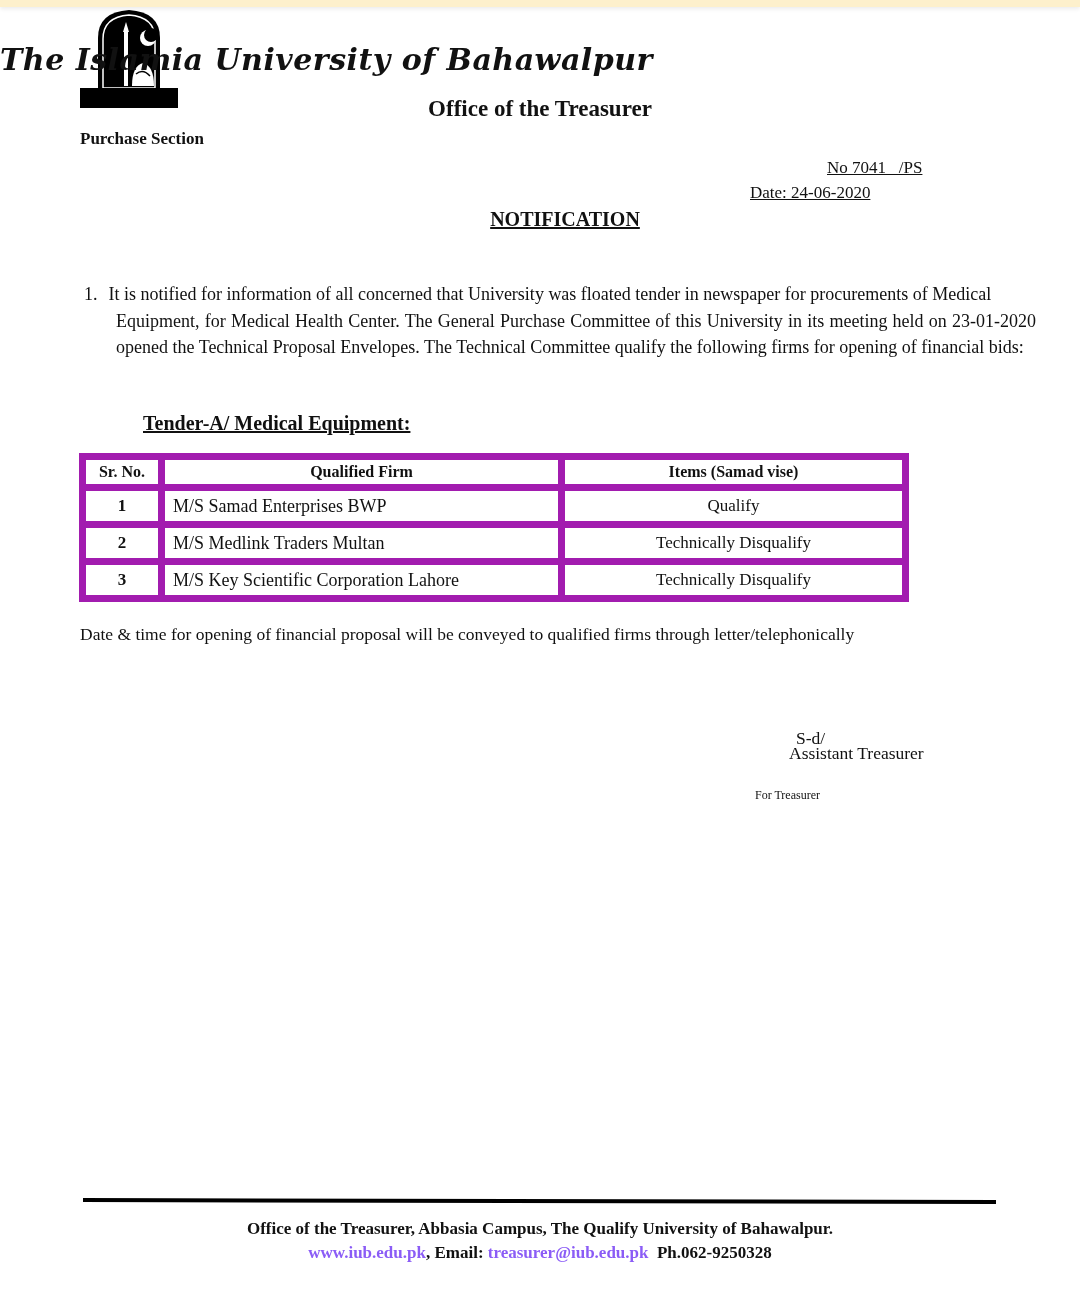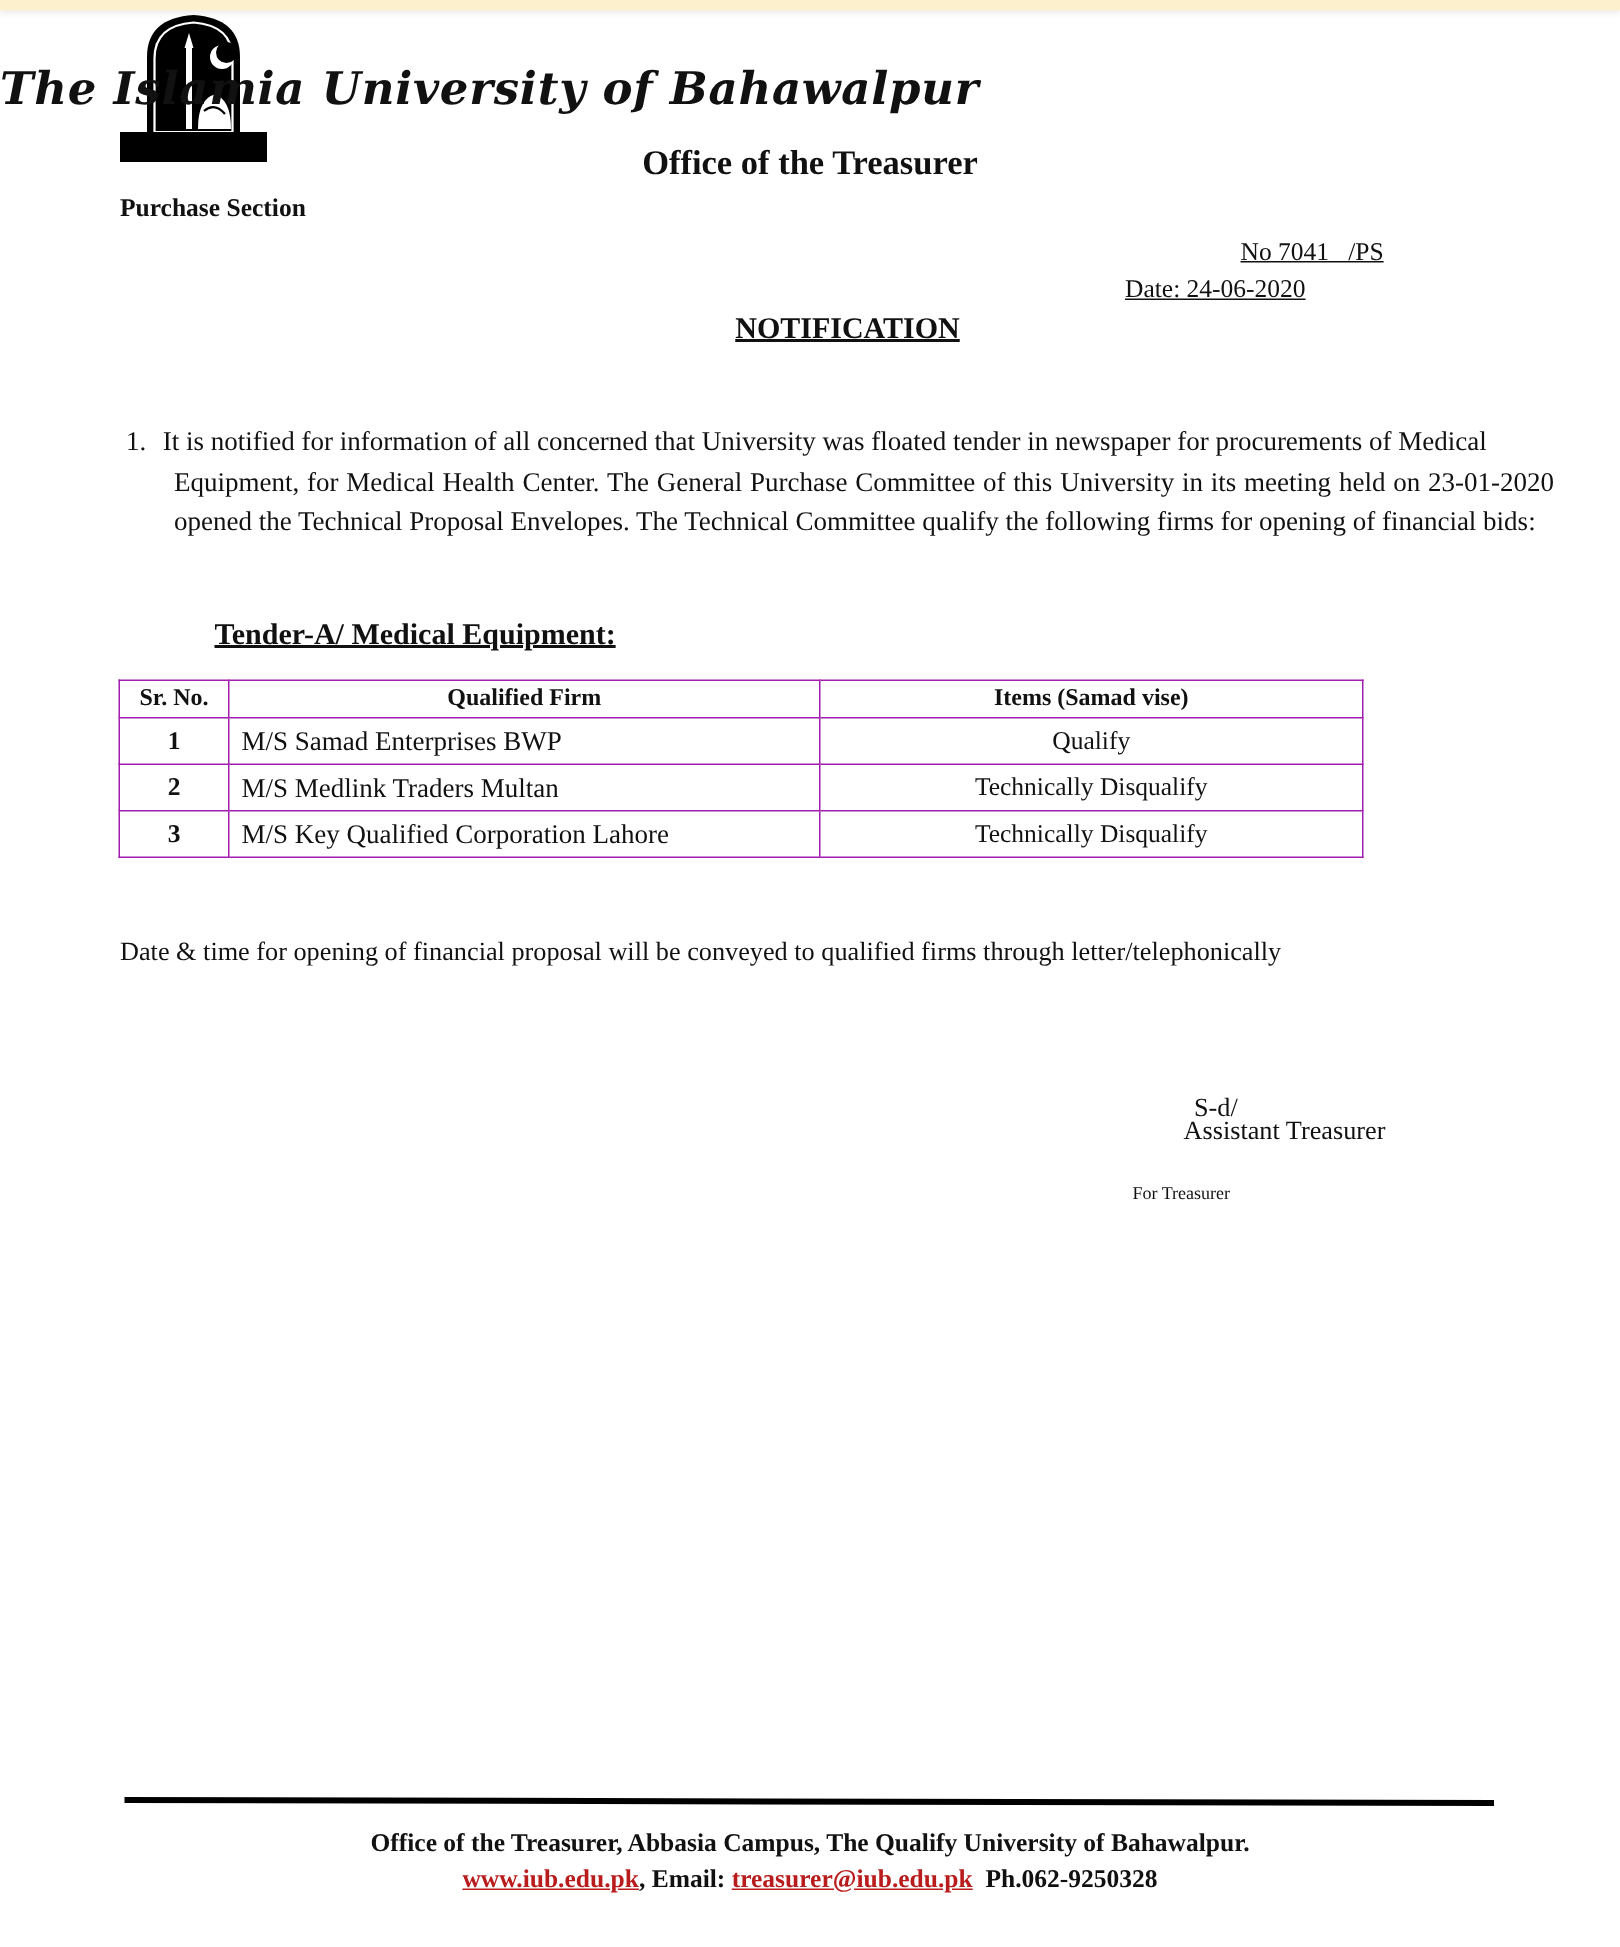--- a/index.html
+++ b/index.html
@@ -34,21 +34,21 @@
   }
   .para .num { display: inline-block; width: 20px; }
   .para .cont { padding-left: 32px; display: block; }
   .tender-heading {
     position: absolute; left: 143px; top: 412px; font-weight: bold; font-size: 20px; text-decoration: underline;
   }
   table.firms {
     position: absolute; left: 79px; top: 453px; width: 830px;
     border-collapse: collapse; font-size: 17px;
   }
-  table.firms th, table.firms td { border: 1px solid #a21caf; padding: 0 8px; font-family: Liberation Serif, serif; }
+  table.firms th, table.firms td { border: 7px solid #a21caf; padding: 0 8px; font-family: Liberation Serif, serif; }
   table.firms th { height: 24px; font-weight: bold; text-align: center; font-size: 16px; }
   table.firms td { height: 30px; }
   table.firms td.sr { text-align: center; font-weight: bold; width: 56px; }
   table.firms td.firm { width: 377px; text-align: left; font-size: 18px; }
   table.firms td.status { text-align: center; }
   .closing { position: absolute; left: 80px; top: 624px; font-size: 17.5px; }
   .sig1 { position: absolute; left: 796px; top: 728px; font-size: 17.5px; }
   .sig2 { position: absolute; left: 789px; top: 743px; font-size: 17.5px; }
   .sig3 { position: absolute; left: 755px; top: 788px; font-size: 12px; }
   .footer-rule {
@@ -56,21 +56,21 @@
     border-top: 4px solid #000; transform: skewY(0.12deg);
   }
   .footer-line1 {
     position: absolute; left: 0; width: 1080px; top: 1219px; text-align: center;
     font-weight: bold; font-size: 17px;
   }
   .footer-line2 {
     position: absolute; left: 0; width: 1080px; top: 1243px; text-align: center;
     font-weight: bold; font-size: 17px;
   }
-  .footer-line2 a { color: #b91c1c; text-decoration: underline; }
+  .footer-line2 a { color: #8b5cf6; }
 </style>
 </head>
 <body>
 
 <div class="topbar"></div>
 
 <div class="logo">
   <svg width="98" height="100" viewBox="0 0 98 100">
     <path d="M18 82 L18 30 Q18 4 49 2 Q80 4 80 30 L80 82 Z" fill="#000"></path>
     <path d="M23 80 L23 31 Q23 9 49 7 Q75 9 75 31 L75 80 Z" fill="none" stroke="#fff" stroke-width="1.5"></path>
@@ -115,21 +115,21 @@
       <td class="firm">M/S Samad Enterprises BWP</td>
       <td class="status">Qualify</td>
     </tr>
     <tr>
       <td class="sr">2</td>
       <td class="firm">M/S Medlink Traders Multan</td>
       <td class="status">Technically Disqualify</td>
     </tr>
     <tr>
       <td class="sr">3</td>
-      <td class="firm">M/S Key Qualified Corporation Lahore</td>
+      <td class="firm">M/S Key Scientific Corporation Lahore</td>
       <td class="status">Technically Disqualify</td>
     </tr>
   </tbody>
 </table>
 
 <div class="closing">Date &amp; time for opening of financial proposal will be conveyed to qualified firms through letter/telephonically</div>
 
 <div class="sig1">S-d/</div>
 <div class="sig2">Assistant Treasurer</div>
 <div class="sig3">For Treasurer</div>

